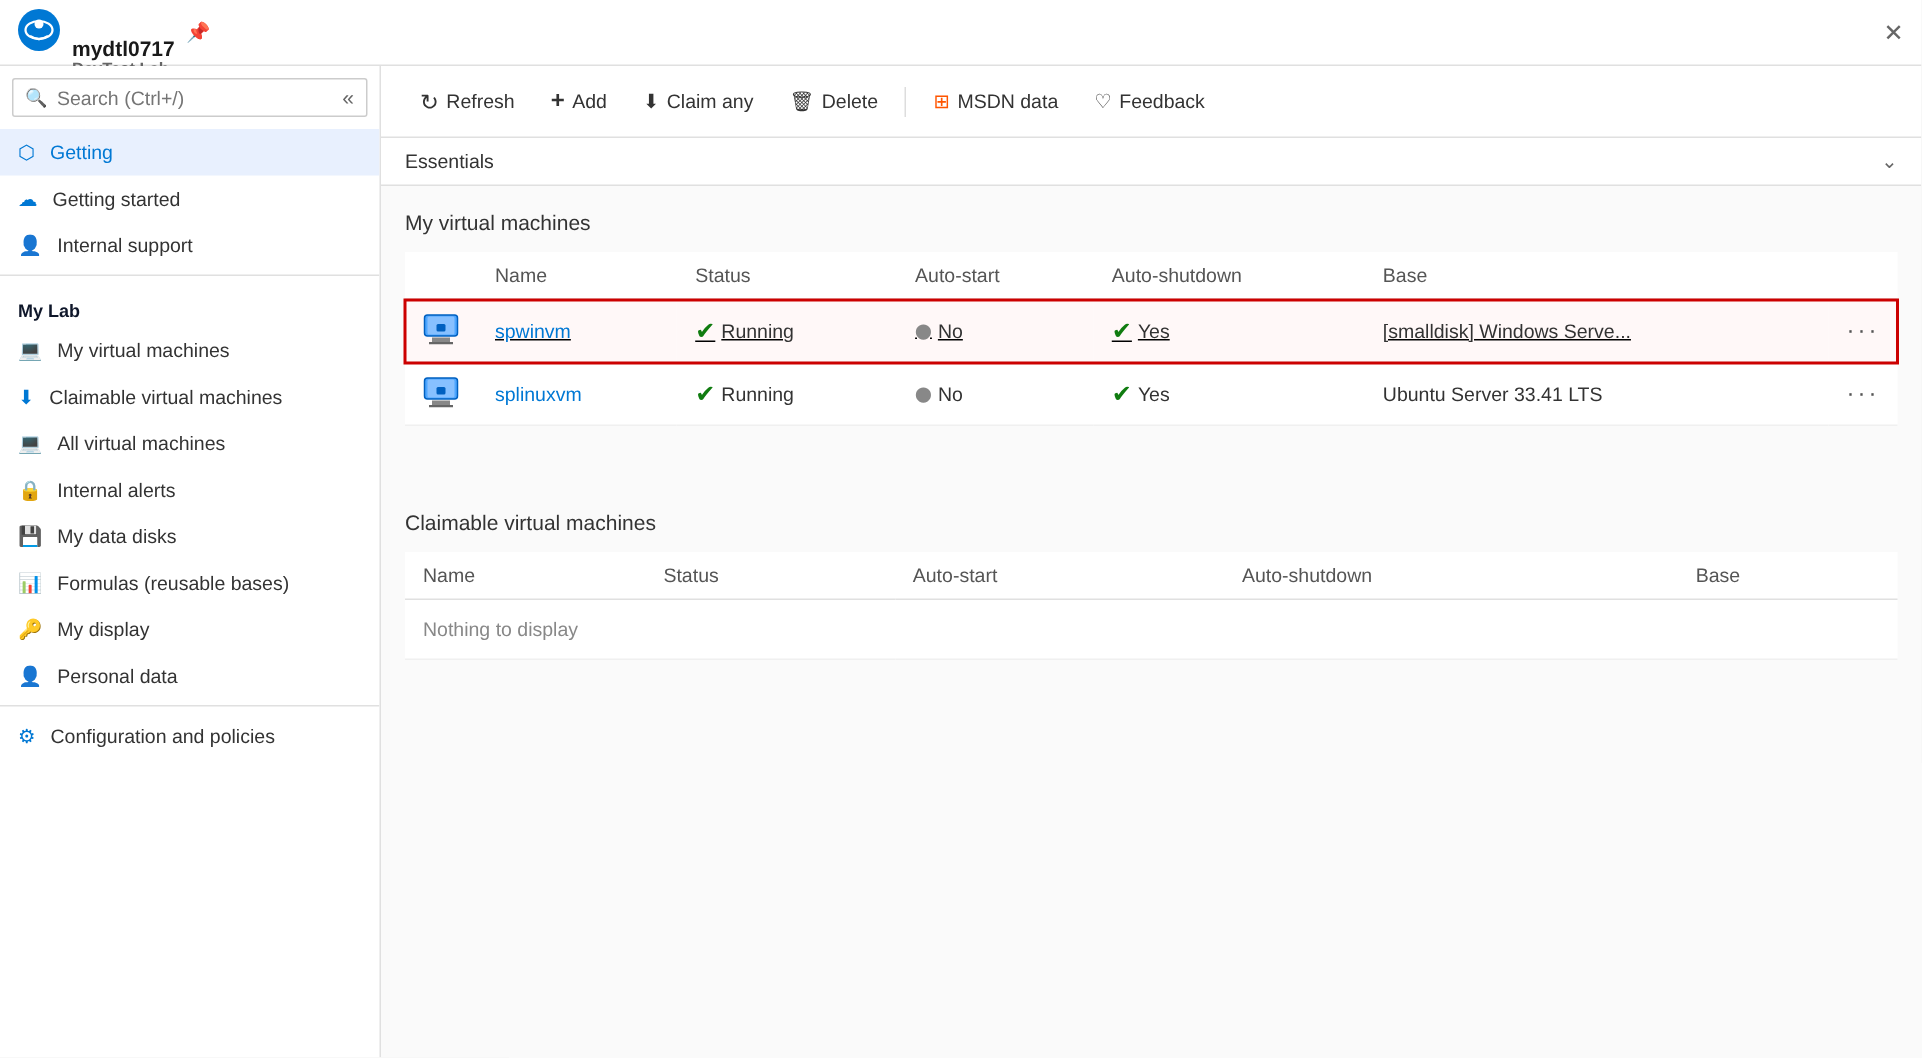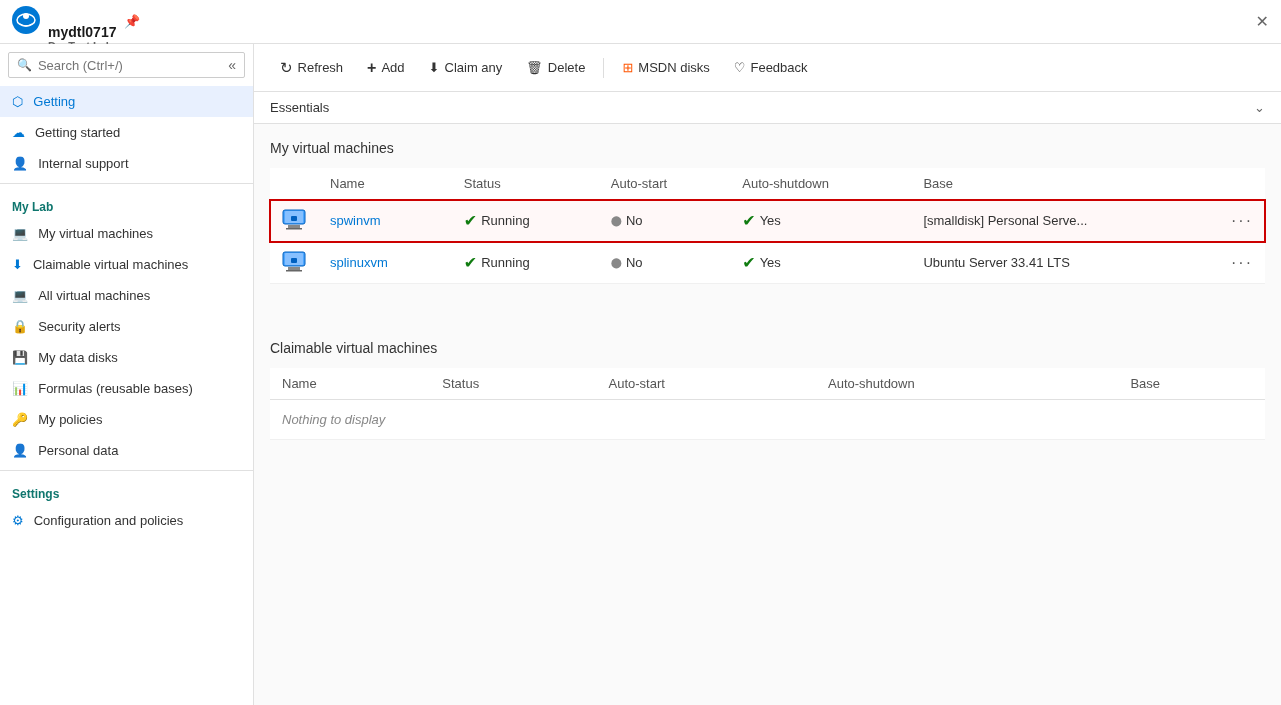--- a/index.html
+++ b/index.html
@@ -31,21 +31,21 @@
     }
     .search-icon { color: #666; margin-right: 6px; font-size: 12px; }
     .collapse-btn { margin-left: auto; background: none; border: none; cursor: pointer; color: #666; font-size: 14px; }
 
     .nav-item {
       display: flex; align-items: center; padding: 8px 12px; cursor: pointer;
       color: #333; gap: 10px;
     }
     .nav-item.active { background: #e8f0fe; color: #0078d4; }
     .nav-section-label {
-      padding: 12px 12px 4px 12px; font-size: 12px; font-weight: 600; color: #0f766e;
+      padding: 12px 12px 4px 12px; font-size: 12px; font-weight: 600; color: #0f172a;
       text-transform: none;
     }
     .nav-divider { border: none; border-top: 1px solid #e0e0e0; margin: 4px 0; }
 
     
     .content-area { flex: 1; display: flex; flex-direction: column; overflow: hidden; }
 
     .toolbar {
       display: flex; align-items: center; padding: 8px 16px; background: white;
       border-bottom: 1px solid #e0e0e0; gap: 4px; height: 48px;
@@ -77,21 +77,21 @@
       font-size: 12px; border-bottom: 1px solid #e0e0e0;
     }
     .vm-table td { padding: 8px 12px; border-bottom: 1px solid #f0f0f0; color: #333; }
 
     .status-running { display: flex; align-items: center; gap: 4px; color: #333; }
     .dot-green { color: #107c10; font-size: 16px; }
     .dot-yes { color: #107c10; font-size: 16px; }
 
     .more-btn { background: none; border: none; cursor: pointer; color: #555; font-size: 16px; letter-spacing: 2px; }
 
-    .nothing-row td { color: #888; padding: 12px; font-style: italic; }
+    .nothing-row td { color: #888; padding: 12px; }
 
     
     .content-scroll::-webkit-scrollbar { width: 8px; }
     .content-scroll::-webkit-scrollbar-track { background: #f0f0f0; }
     .content-scroll::-webkit-scrollbar-thumb { background: #c0c0c0; }
   </style>
 </head>
 <body>
 
 <div class="title-bar">
@@ -143,41 +143,40 @@
     <div class="nav-item">
       <span style="color:#0078d4;">⬇</span>
       <span>Claimable virtual machines</span>
     </div>
     <div class="nav-item">
       <span style="color:#0078d4;">💻</span>
       <span>All virtual machines</span>
     </div>
     <div class="nav-item">
       <span style="color:#0078d4;">🔒</span>
-      <span>Security alerts</span>
+      <span>Internal alerts</span>
     </div>
     <div class="nav-item">
       <span style="color:#0078d4;">💾</span>
       <span>My data disks</span>
     </div>
     <div class="nav-item">
       <span style="color:#0078d4;">📊</span>
       <span>Formulas (reusable bases)</span>
     </div>
     <div class="nav-item">
       <span style="color:#cc0000;">🔑</span>
-      <span>My policies</span>
+      <span>My display</span>
     </div>
     <div class="nav-item">
       <span style="color:#0078d4;">👤</span>
       <span>Personal data</span>
     </div>
 
     <hr class="nav-divider">
-    <div class="nav-section-label">Settings</div>
 
     <div class="nav-item">
       <span style="color:#0078d4;">⚙</span>
       <span>Configuration and policies</span>
     </div>
   </div>
 
   <div class="content-area">
 
     <div class="toolbar">
@@ -193,21 +192,21 @@
         <span style="font-size:13px;">⬇</span>
         <span>Claim any</span>
       </button>
       <button class="toolbar-btn">
         <span style="font-size:13px;">🗑</span>
         <span>Delete</span>
       </button>
       <div class="toolbar-sep"></div>
       <button class="toolbar-btn">
         <span style="font-size:13px;color:#ff5500;">⊞</span>
-        <span>MSDN disks</span>
+        <span>MSDN data</span>
       </button>
       <button class="toolbar-btn">
         <span style="font-size:13px;">♡</span>
         <span>Feedback</span>
       </button>
     </div>
 
     <div class="content-scroll">
 
       <div class="essentials-bar">
@@ -234,21 +233,21 @@
                 <span>Auto-shutdown</span>
               </th>
               <th>
                 <span>Base</span>
               </th>
               <th style="width:40px;"></th>
             </tr>
           </thead>
           <tbody>
 
-            <tr style="outline: 2px solid #cc0000; outline-offset: -1px; background: #fff8f8;">
+            <tr style="outline: 2px solid #cc0000; outline-offset: -1px; background: #fff8f8; text-decoration: underline;">
               <td>
                 <svg width="24" height="22" viewBox="0 0 24 22">
                   <rect x="1" y="2" width="22" height="14" rx="2" fill="#4da6ff" stroke="#0060c0" stroke-width="1"></rect>
                   <rect x="6" y="17" width="12" height="3" fill="#888"></rect>
                   <rect x="4" y="20" width="16" height="1.5" fill="#666"></rect>
                   <rect x="3" y="3" width="18" height="12" rx="1" fill="#87c0ff"></rect>
                   <rect x="9" y="8" width="6" height="5" rx="1" fill="#0060c0"></rect>
                 </svg>
               </td>
               <td>
@@ -266,21 +265,21 @@
                   <span>No</span>
                 </span>
               </td>
               <td>
                 <span class="status-running">
                   <span class="dot-yes">✔</span>
                   <span>Yes</span>
                 </span>
               </td>
               <td>
-                <span>[smalldisk] Personal Serve...</span>
+                <span>[smalldisk] Windows Serve...</span>
               </td>
               <td>
                 <button class="more-btn">···</button>
               </td>
             </tr>
 
             <tr>
               <td>
                 <svg width="24" height="22" viewBox="0 0 24 22">
                   <rect x="1" y="2" width="22" height="14" rx="2" fill="#4da6ff" stroke="#0060c0" stroke-width="1"></rect>

